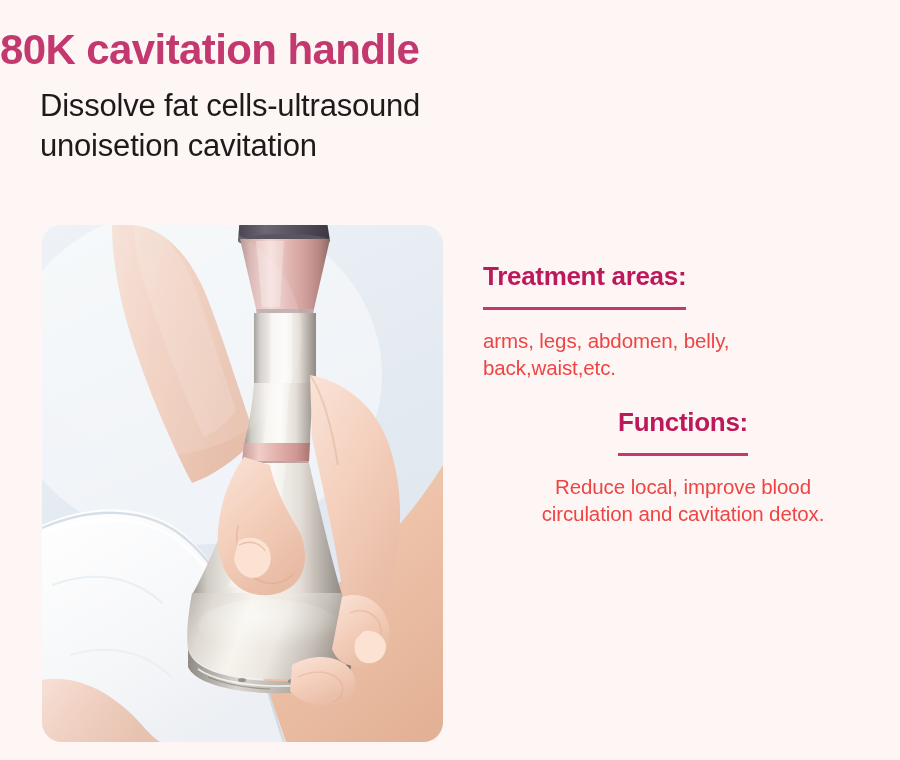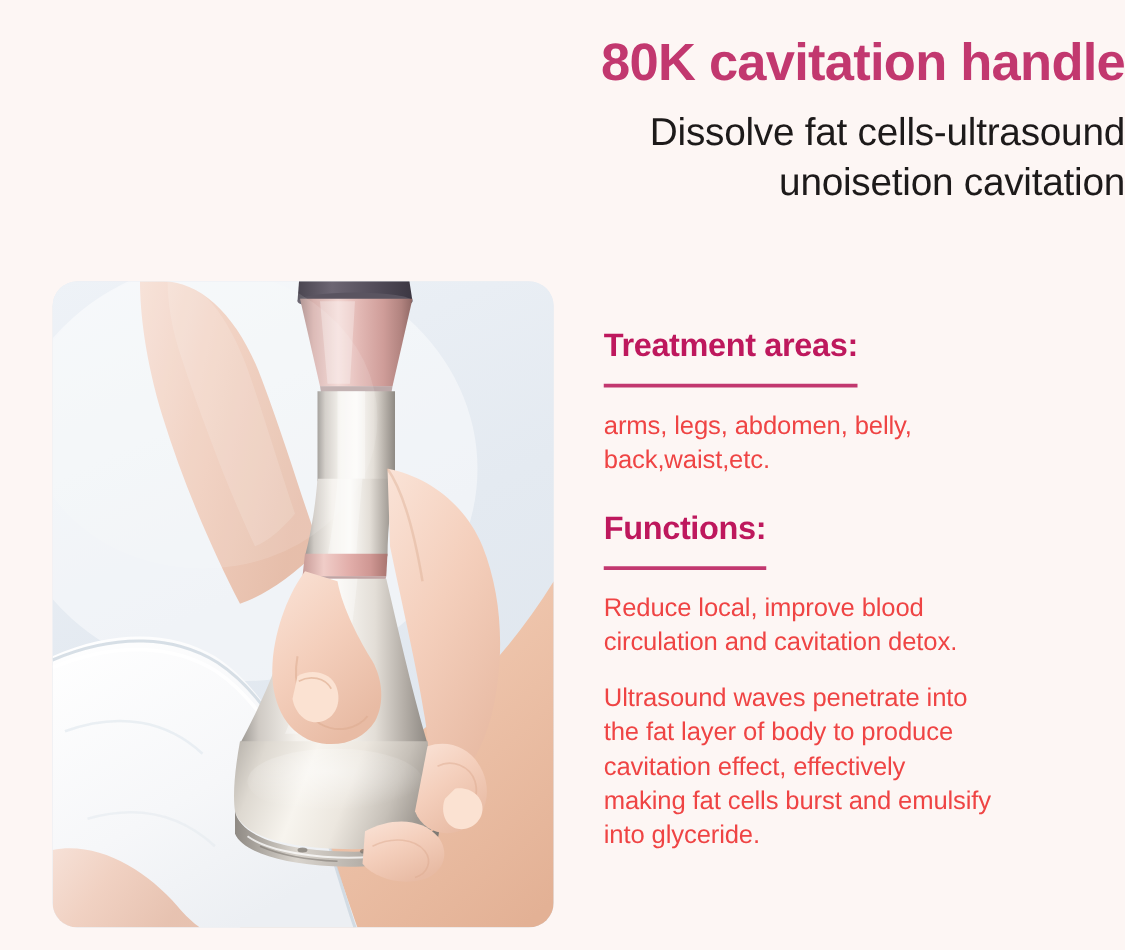--- a/index.html
+++ b/index.html
@@ -14,21 +14,21 @@
     overflow: hidden;
     position: relative;
   }
 
   
   .header {
     position: absolute;
     left: 0;
     top: 0;
     width: 900px;
-    text-align: right;
+    text-align: left;
   }
   .main-title {
     margin: 0;
     padding-top: 26px;
     font-size: 42px;
     font-weight: 700;
     letter-spacing: -0.6px;
     color: #c2386f;
     line-height: 1.14;
   }
@@ -58,21 +58,21 @@
   .photo-svg { display: block; width: 401px; height: 517px; }
 
   
   .info-col {
     position: absolute;
     left: 483px;
     top: 262px;
     width: 400px;
   }
   .section { margin: 0; }
-  .section + .section { margin-top: 26px; }
+  .section + .section { margin-top: 26px; text-align: center; }
 
   .sec-heading {
     margin: 0;
     display: inline-block;
     font-size: 26px;
     font-weight: 700;
     color: #be185d;
     letter-spacing: -0.3px;
     border-bottom: 3px solid #c2386f;
     padding-bottom: 16px;
@@ -264,22 +264,15 @@
       <span class="ln">back,waist,etc.</span>
     </p>
   </div>
 
   <div class="section">
     <h3 class="sec-heading">Functions:</h3>
     <p class="sec-body">
       <span class="ln">Reduce local, improve blood</span>
       <span class="ln">circulation and cavitation detox.</span>
     </p>
-    <p class="sec-body">
-      <span class="ln">Ultrasound waves penetrate into</span>
-      <span class="ln">the fat layer of body to produce</span>
-      <span class="ln">cavitation effect, effectively</span>
-      <span class="ln">making fat cells burst and emulsify</span>
-      <span class="ln">into glyceride.</span>
-    </p>
   </div>
 
 </div>
 
 </body></html>

